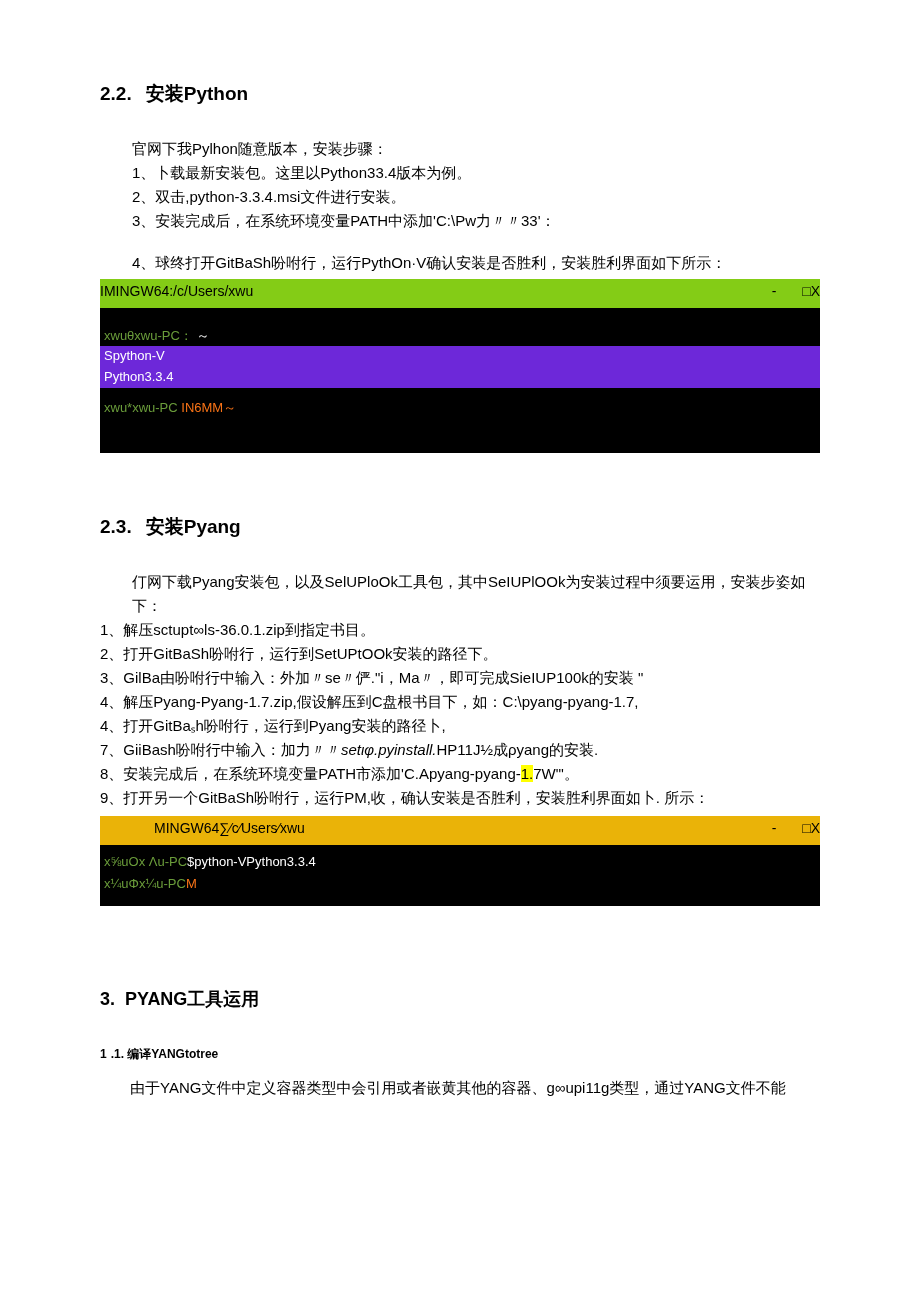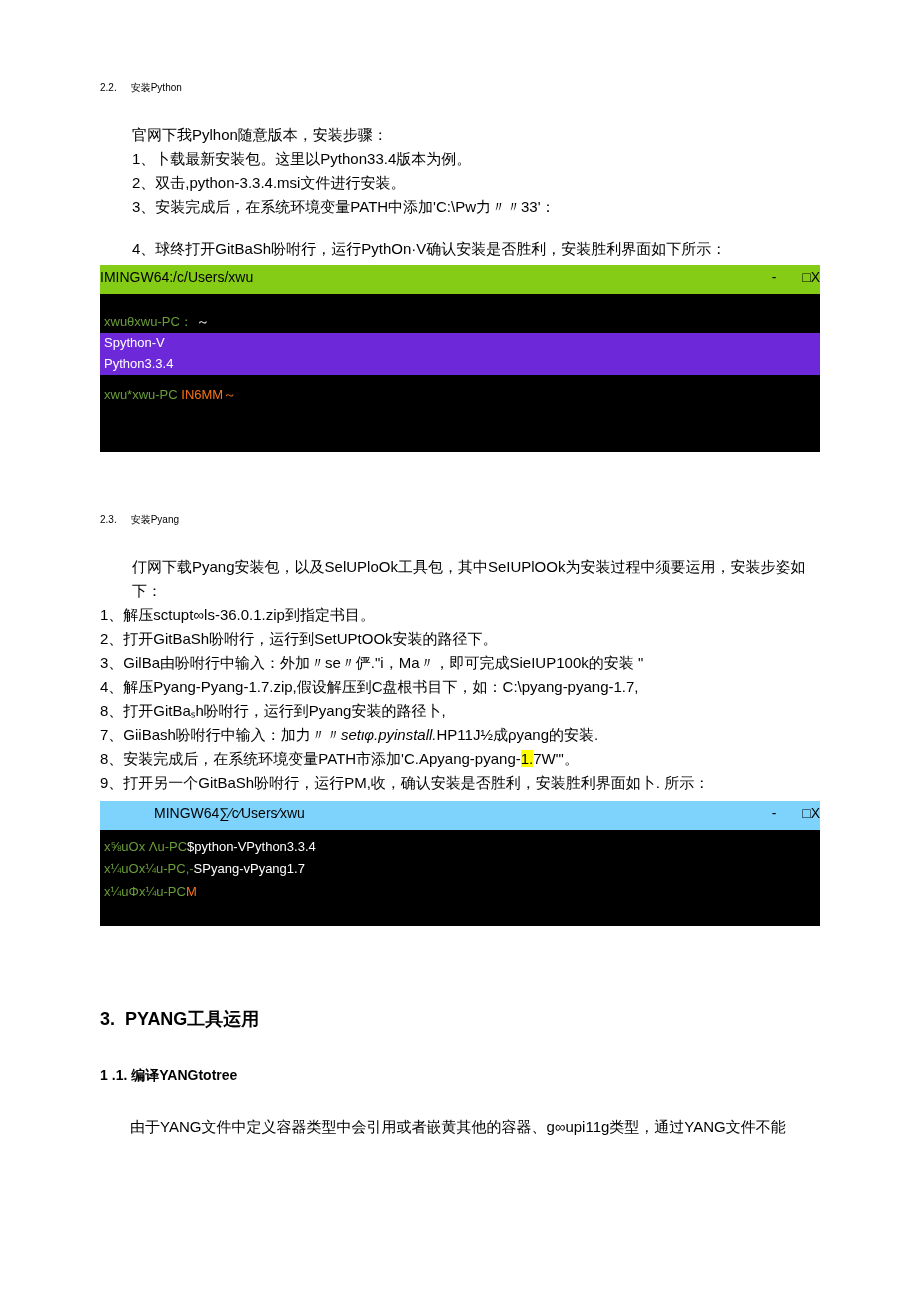--- a/index.html
+++ b/index.html
@@ -6,78 +6,78 @@
     body {
       font-family: "Microsoft YaHei", "SimSun", Arial, sans-serif;
       background: #fff;
       width: 920px;
       padding: 80px 100px 40px 100px;
       font-size: 15px;
       line-height: 1.5;
       color: #000;
     }
     .section-heading {
-      font-weight: normal;
-      font-size: 10px;
+      font-weight: bold;
+      font-size: 19px;
       margin-bottom: 28px;
     }
     .section-heading .num { margin-right: 14px; }
     .body-text { margin-left: 32px; }
     .body-text p { margin: 0; line-height: 1.6; }
     .terminal-wrap { margin-top: 4px; }
     .terminal-title {
       background: #84cc16;
       padding: 2px 0 6px 0;
       font-size: 14px;
       display: flex;
       justify-content: space-between;
     }
     .terminal-title-right span { margin-left: 22px; font-size: 14px; }
     .terminal {
       background: #000;
       color: #fff;
       font-family: Arial, sans-serif;
       font-size: 13px;
-      padding: 6px 0 22px 0;
+      padding: 6px 0 10px 0;
       min-height: 40px;
     }
     .terminal .line {
       padding: 2px 4px;
       line-height: 1.3;
     }
     .terminal .hl-line {
       background: #6d28d9;
     }
     .terminal .green { color: #6a9c3a; }
     .terminal .purple { color: #f97316; }
     .terminal .white { color: #fff; }
     .gap-mid { height: 60px; }
     .gap-large { height: 80px; }
     .list-block p { margin: 0; line-height: 1.6; }
     .italic { font-style: italic; }
     .highlight { background: #ffff00; }
     .terminal2-title {
-      background: #7dd3fc;
+      background: #eab308;
       padding: 2px 0 6px 54px;
       font-size: 14px;
       display: flex;
       justify-content: space-between;
       align-items: flex-end;
     }
     .terminal2 .line { padding: 3px 4px; }
     .chapter-heading {
       font-size: 18px;
       font-weight: bold;
       margin-bottom: 32px;
     }
     .chapter-heading .chnum { margin-right: 10px; }
     .sub-heading {
-      font-size: 14px;
+      font-size: 12px;
       font-weight: bold;
-      margin-bottom: 30px;
+      margin-bottom: 14px;
     }
     .sub-heading .snum { margin-right: 4px; }
     .para-indent { text-indent: 2em; }
   </style>
 </head>
 <body>
 
 <div class="section-heading">
   <span class="num">2.2.</span><span>安装Python</span>
 </div>
@@ -128,40 +128,37 @@
 
 <div class="body-text">
   <p>仃网下载Pyang安装包，以及SelUPloOk工具包，其中SeIUPlOOk为安装过程中须要运用，安装步姿如下：</p>
 </div>
 
 <div class="list-block">
   <p>1、解压sctupt∞ls-36.0.1.zip到指定书目。</p>
   <p>2、打开GitBaSh吩咐行，运行到SetUPtOOk安装的路径下。</p>
   <p>3、GilBa由吩咐行中输入：外加〃se〃俨."i，Ma〃，即可完成SieIUP100k的安装 "</p>
   <p>4、解压Pyang-Pyang-1.7.zip,假设解压到C盘根书目下，如：C:\pyang-pyang-1.7,</p>
-  <p>8、打开GitBaₛh吩咐行，运行到Pyang安装的路径卜,</p>
+  <p>4、打开GitBaₛh吩咐行，运行到Pyang安装的路径卜,</p>
   <p><span>7、GiiBash吩咐行中输入：加力〃〃</span><span class="italic">setιφ.pyinstall.</span><span>HP11J½成ρyang的安装.</span></p>
   <p><span>8、安装完成后，在系统环境变量PATH市添加'C.Apyang-pyang-</span><span class="highlight">1.</span><span>7W"'。</span></p>
   <p>9、打开另一个GitBaSh吩咐行，运行PM,收，确认安装是否胜利，安装胜利界面如卜. 所示：</p>
 </div>
 
 <div class="terminal-wrap" style="margin-top:6px;">
   <div class="terminal2-title">
     <span>MINGW64∑⁄c⁄Users⁄xwu</span>
     <span class="terminal-title-right">
       <span>-</span>
       <span>□X</span>
     </span>
   </div>
   <div class="terminal terminal2">
     <div class="line">
       <span class="green">x⅝uOx Λu-PC</span><span class="white">$python-VPython3.3.4</span>
-    </div>
-    <div class="line">
-      <span class="green">x¼uOx¼u-PC,-</span><span class="white">SPyang-vPyang1.7</span>
     </div>
     <div class="line">
       <span class="green">x¼uΦx¼u-PC</span><span class="purple">M</span>
     </div>
   </div>
 </div>
 
 <div class="gap-large"></div>
 
 <div class="chapter-heading">

